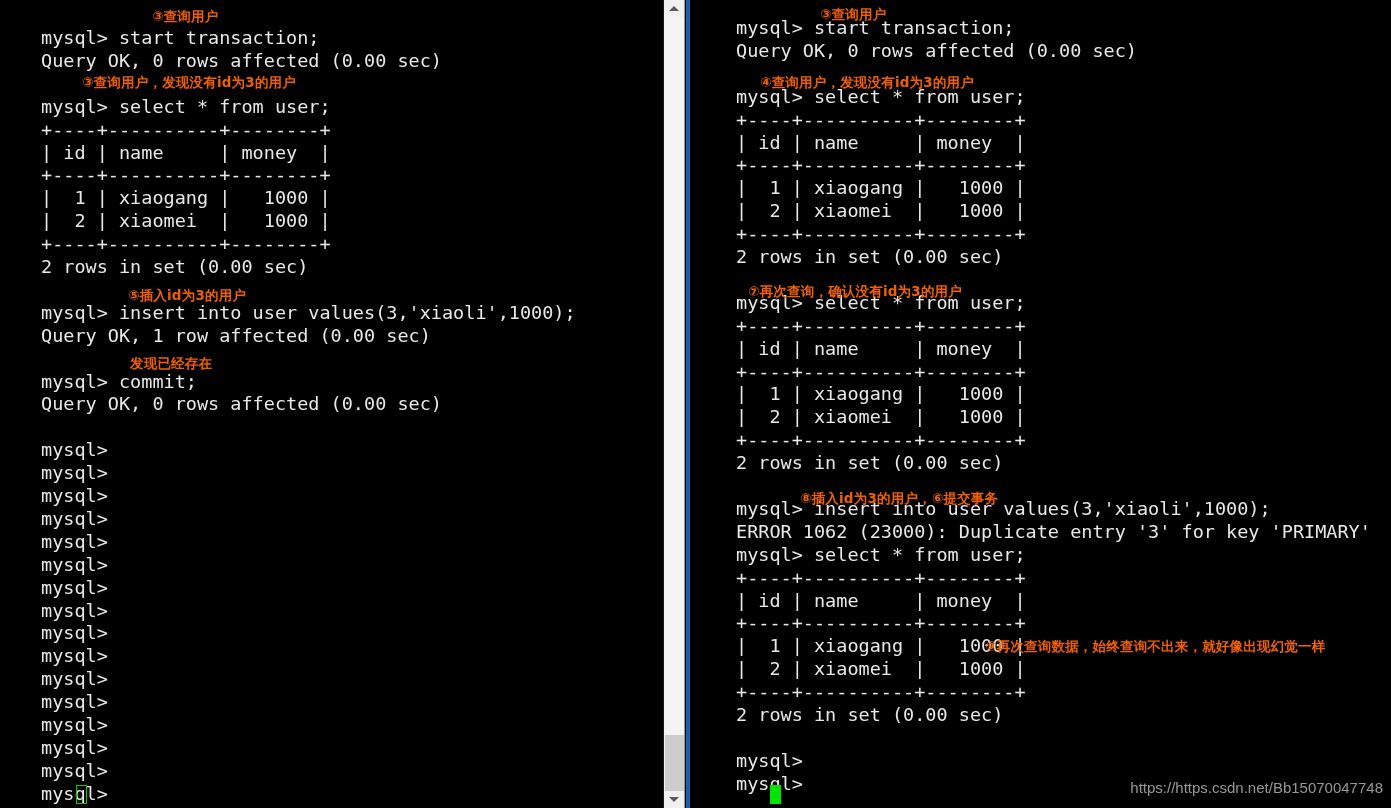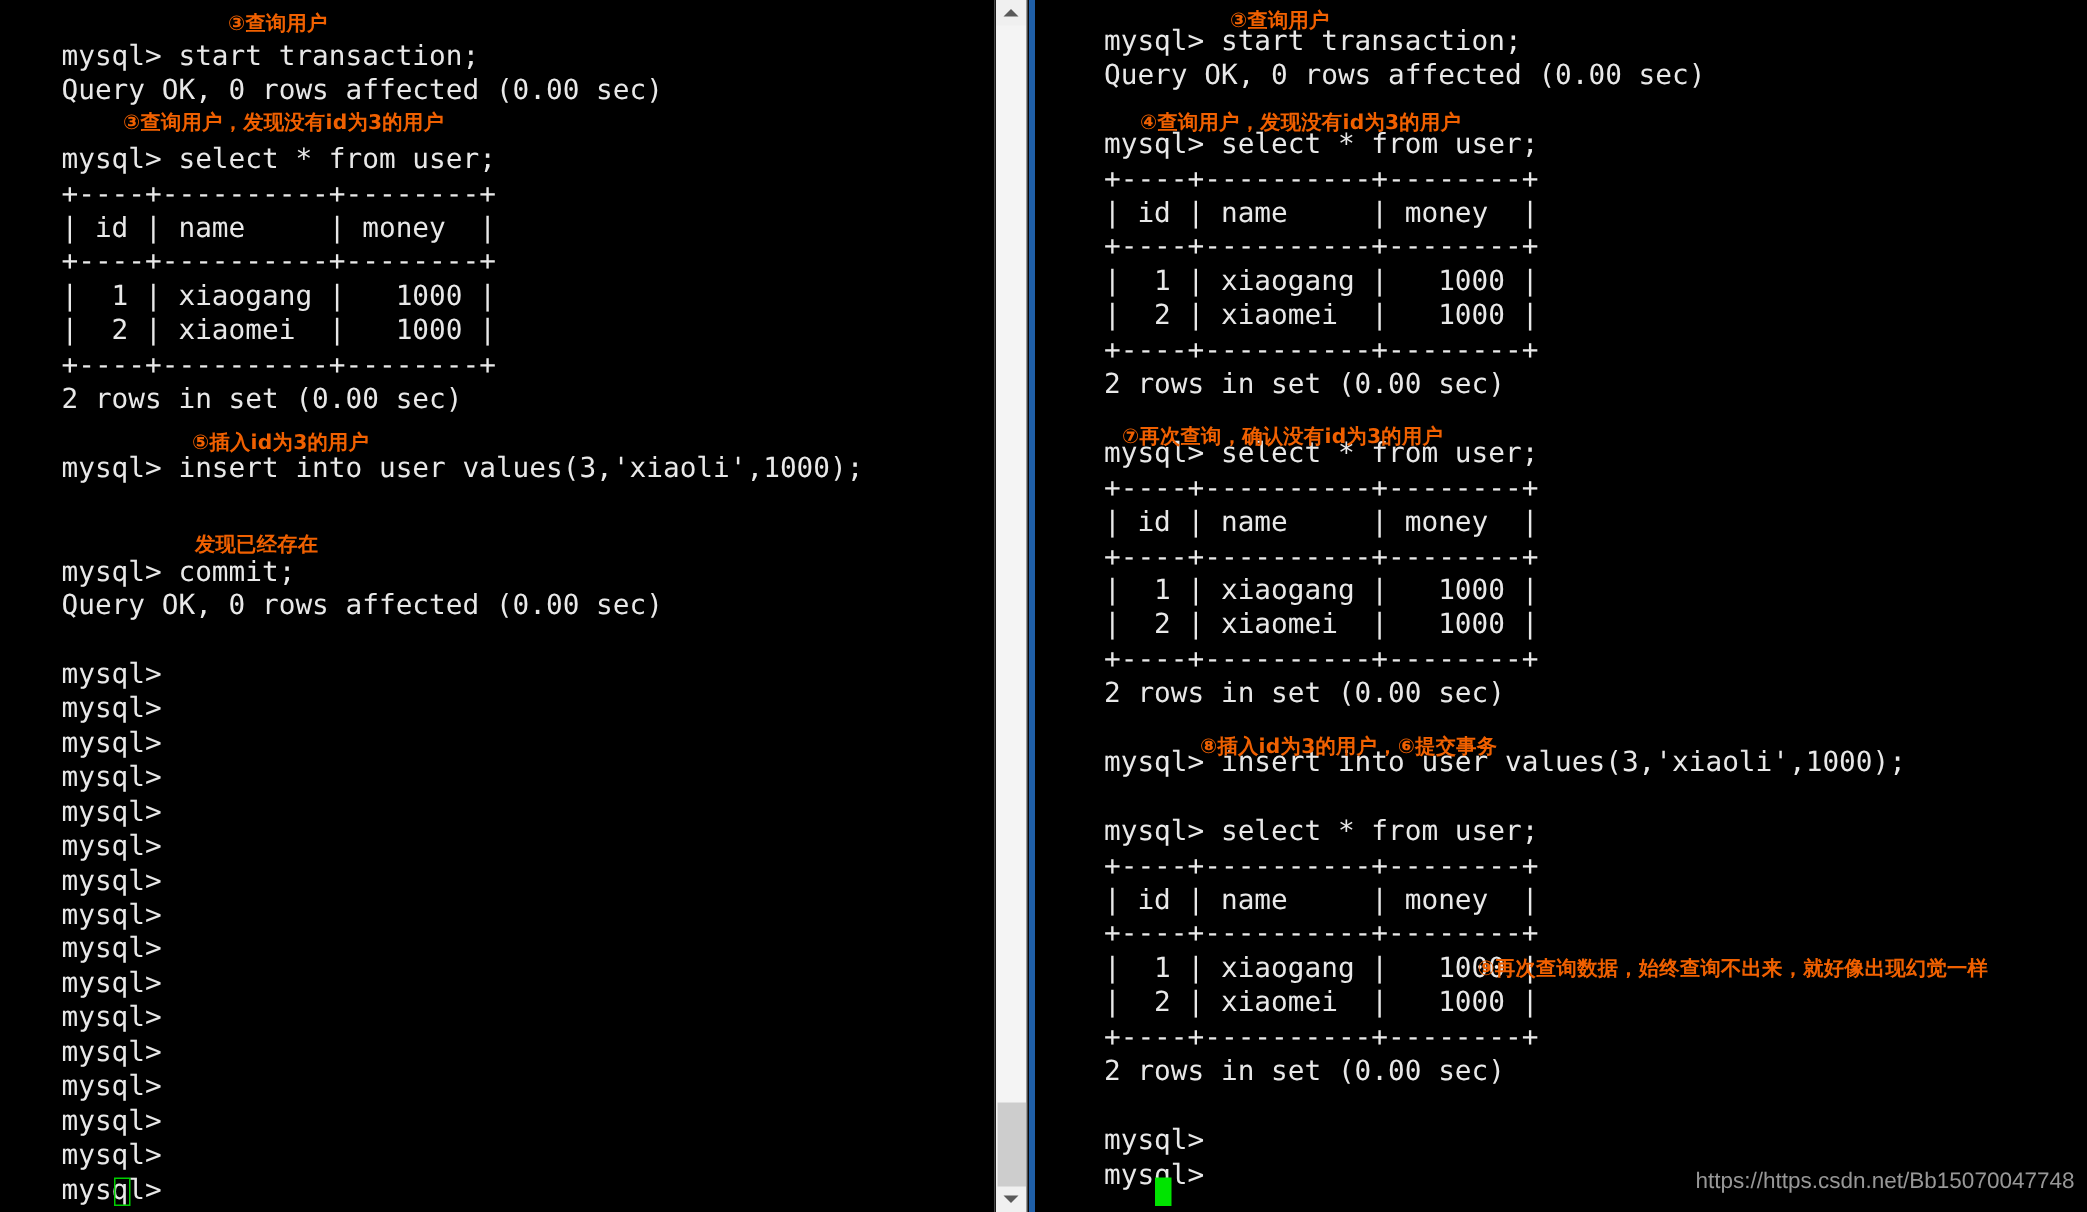--- a/index.html
+++ b/index.html
@@ -166,20 +166,21 @@
         <div class="tline" style="top: 94.7px;">mysql&gt; select * from user;</div>
         <div class="tline" style="top: 117.6px;">+----+----------+--------+</div>
         <div class="tline" style="top: 140.5px;">| id | name     | money  |</div>
         <div class="tline" style="top: 163.4px;">+----+----------+--------+</div>
         <div class="tline" style="top: 186.3px;">|  1 | xiaogang |   1000 |</div>
         <div class="tline" style="top: 209.2px;">|  2 | xiaomei  |   1000 |</div>
         <div class="tline" style="top: 232.1px;">+----+----------+--------+</div>
         <div class="tline" style="top: 255px;">2 rows in set (0.00 sec)</div>
         <div class="tline blank" style="top: 277.9px;"> </div>
         <div class="tline" style="top: 300.8px;">mysql&gt; insert into user values(3,'xiaoli',1000);</div>
+        <div class="tline" style="top: 323.7px;">Query OK, 1 row affected (0.00 sec)</div>
         <div class="tline blank" style="top: 346.6px;"> </div>
         <div class="tline" style="top: 369.5px;">mysql&gt; commit;</div>
         <div class="tline" style="top: 392.4px;">Query OK, 0 rows affected (0.00 sec)</div>
         <div class="tline blank" style="top: 415.3px;"> </div>
         <div class="tline" style="top: 438.2px;">mysql&gt;</div>
         <div class="tline" style="top: 461.1px;">mysql&gt;</div>
         <div class="tline" style="top: 484px;">mysql&gt;</div>
         <div class="tline" style="top: 506.9px;">mysql&gt;</div>
         <div class="tline" style="top: 529.8px;">mysql&gt;</div>
         <div class="tline" style="top: 552.7px;">mysql&gt;</div>
@@ -229,20 +230,21 @@
         <div class="tline" style="top: 290.8px;">mysql&gt; select * from user;</div>
         <div class="tline" style="top: 313.7px;">+----+----------+--------+</div>
         <div class="tline" style="top: 336.6px;">| id | name     | money  |</div>
         <div class="tline" style="top: 359.5px;">+----+----------+--------+</div>
         <div class="tline" style="top: 382.4px;">|  1 | xiaogang |   1000 |</div>
         <div class="tline" style="top: 405.3px;">|  2 | xiaomei  |   1000 |</div>
         <div class="tline" style="top: 428.2px;">+----+----------+--------+</div>
         <div class="tline" style="top: 451.1px;">2 rows in set (0.00 sec)</div>
         <div class="tline blank" style="top: 474px;"> </div>
         <div class="tline" style="top: 496.9px;">mysql&gt; insert into user values(3,'xiaoli',1000);</div>
+        <div class="tline" style="top: 519.8px;">ERROR 1062 (23000): Duplicate entry '3' for key 'PRIMARY'</div>
         <div class="tline" style="top: 542.7px;">mysql&gt; select * from user;</div>
         <div class="tline" style="top: 565.6px;">+----+----------+--------+</div>
         <div class="tline" style="top: 588.5px;">| id | name     | money  |</div>
         <div class="tline" style="top: 611.4px;">+----+----------+--------+</div>
         <div class="tline" style="top: 634.3px;">|  1 | xiaogang |   1000 |</div>
         <div class="tline" style="top: 657.2px;">|  2 | xiaomei  |   1000 |</div>
         <div class="tline" style="top: 680.1px;">+----+----------+--------+</div>
         <div class="tline" style="top: 703px;">2 rows in set (0.00 sec)</div>
         <div class="tline blank" style="top: 725.9px;"> </div>
         <div class="tline" style="top: 748.8px;">mysql&gt;</div>

